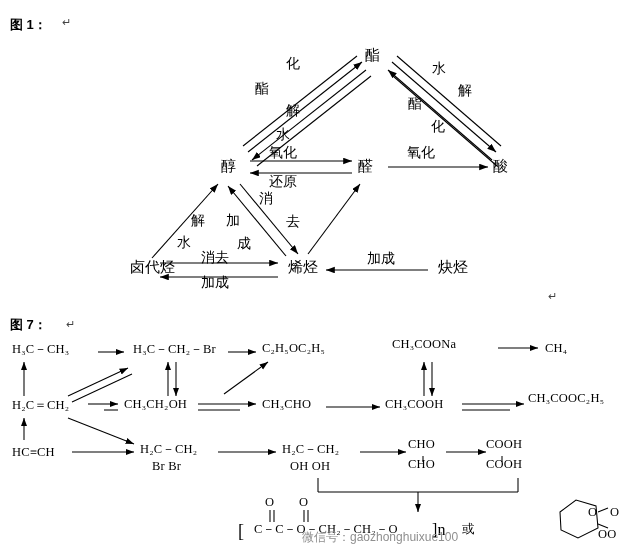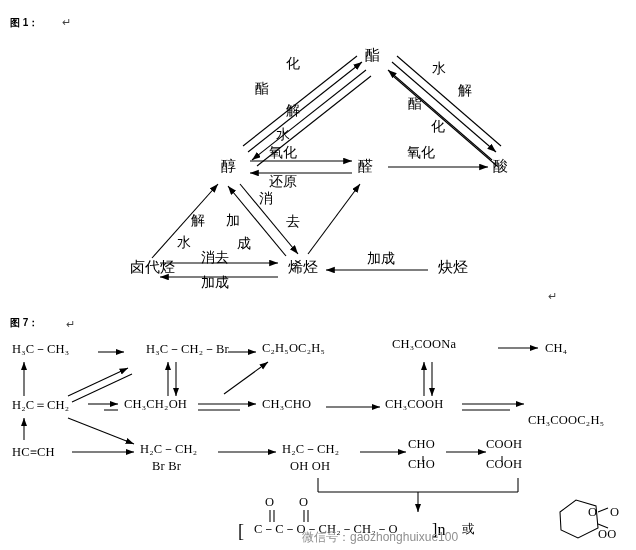--- a/index.html
+++ b/index.html
@@ -5,21 +5,21 @@
   html,body{margin:0;padding:0;}
   body{
     width:636px;height:550px;
     background:#ffffff;
     font-family:"Liberation Serif", serif;
     color:#000000;
     position:relative;
     overflow:hidden;
   }
   .label{position:absolute;white-space:nowrap;}
-  .fig-title{font-size:10px;font-weight:bold;font-family:"Liberation Sans",sans-serif;}
+  .fig-title{font-size:13px;font-weight:bold;font-family:"Liberation Sans",sans-serif;}
   .pilcrow{font-size:11px;color:#444;}
   .node1{font-size:15px;font-family:"Liberation Sans",sans-serif;}
   .edge1{font-size:14px;font-family:"Liberation Sans",sans-serif;}
   .formula{font-size:12.5px;font-family:"Liberation Serif",serif;letter-spacing:0.2px;}
   .watermark{
     position:absolute;
     font-size:12px;
     color:#8f8f8f;
     font-family:"Liberation Sans",sans-serif;
     white-space:nowrap;
@@ -159,30 +159,30 @@
     <line x1="304" y1="510" x2="304" y2="522"></line>
     <line x1="308" y1="510" x2="308" y2="522"></line>
 
     <polygon points="560,512 576,500 596,506 598,528 578,538 561,530" stroke-width="1.05"></polygon>
     <line x1="598" y1="512" x2="608" y2="508"></line>
     <line x1="598" y1="524" x2="608" y2="528"></line>
   </g>
 </svg>
 
 <div class="label formula" style="left:12px;top:341px;">H₃C－CH₃</div>
-<div class="label formula" style="left:146px;top:341px;">H₃C－CH₂－Br</div>
+<div class="label formula" style="left:133px;top:341px;">H₃C－CH₂－Br</div>
 <div class="label formula" style="left:262px;top:341px;">C₂H₅OC₂H₅</div>
 <div class="label formula" style="left:392px;top:337px;">CH₃COONa</div>
 <div class="label formula" style="left:545px;top:341px;">CH₄</div>
 
 <div class="label formula" style="left:12px;top:397px;">H₂C＝CH₂</div>
 <div class="label formula" style="left:124px;top:397px;">CH₃CH₂OH</div>
 <div class="label formula" style="left:262px;top:397px;">CH₃CHO</div>
 <div class="label formula" style="left:385px;top:397px;">CH₃COOH</div>
-<div class="label formula" style="left:528px;top:413px;">CH₃COOC₂H₅</div>
+<div class="label formula" style="left:528px;top:391px;">CH₃COOC₂H₅</div>
 
 <div class="label formula" style="left:12px;top:445px;">HC≡CH</div>
 <div class="label formula" style="left:140px;top:441px;">H₂C－CH₂</div>
 <div class="label formula" style="left:152px;top:459px;">Br  Br</div>
 <div class="label formula" style="left:282px;top:441px;">H₂C－CH₂</div>
 <div class="label formula" style="left:290px;top:459px;">OH  OH</div>
 <div class="label formula" style="left:408px;top:437px;">CHO</div>
 <div class="label formula" style="left:408px;top:457px;">CHO</div>
 <div class="label formula" style="left:486px;top:437px;">COOH</div>
 <div class="label formula" style="left:486px;top:457px;">COOH</div>

